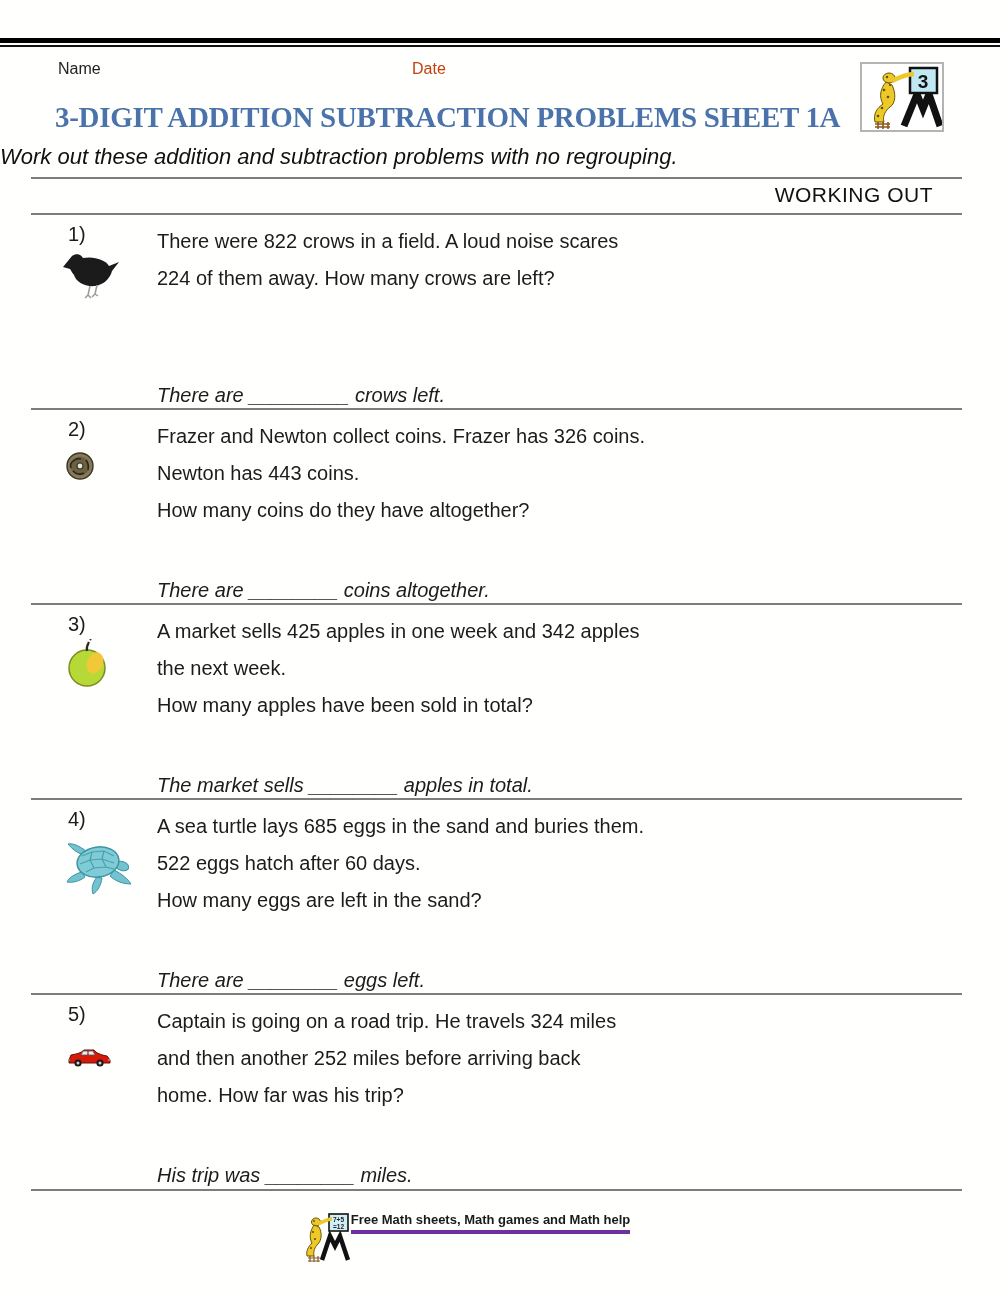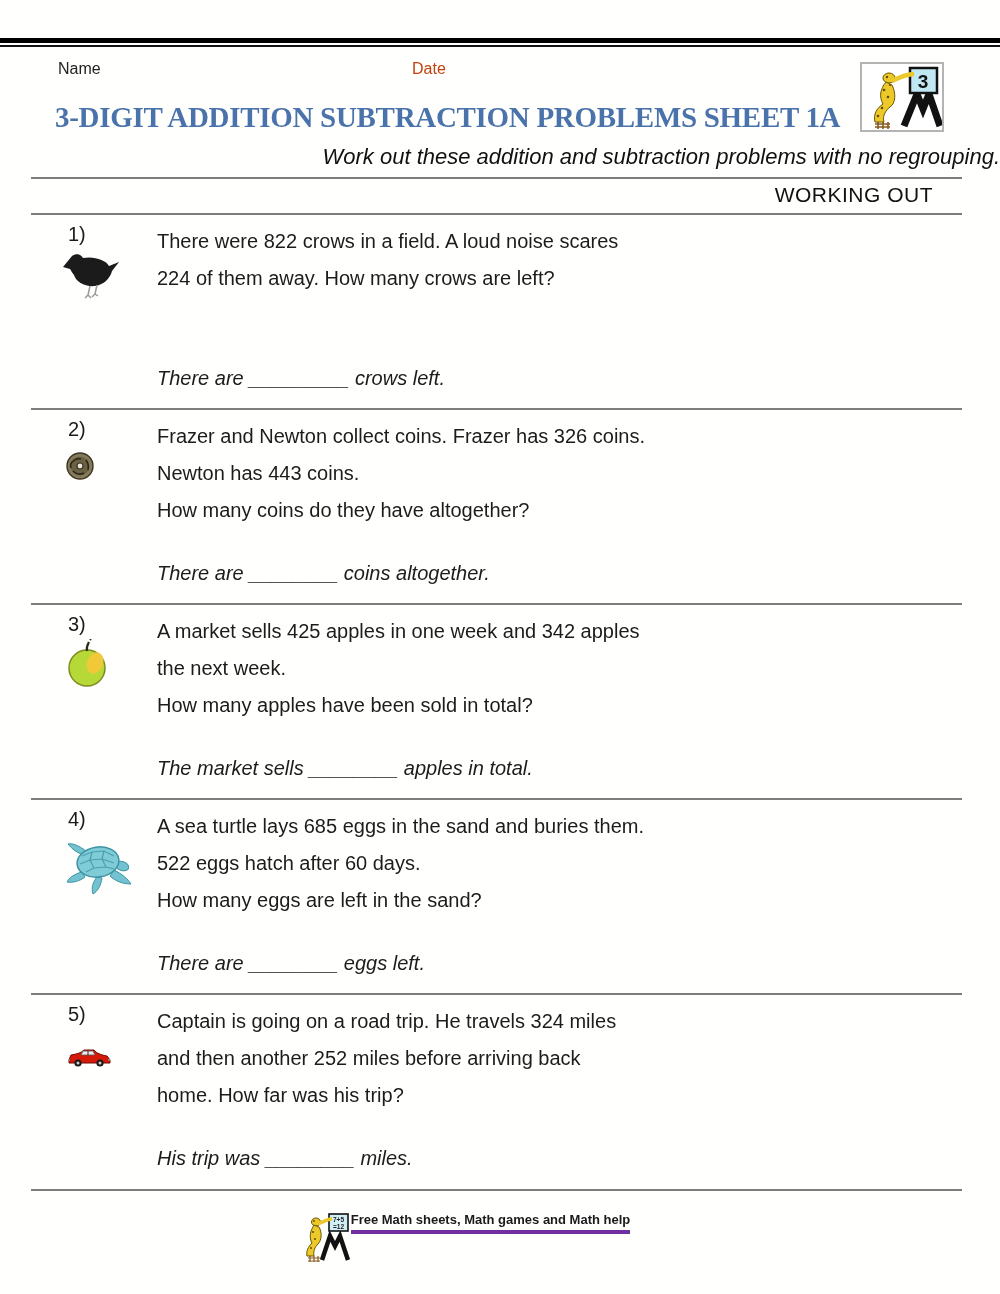--- a/index.html
+++ b/index.html
@@ -21,36 +21,36 @@
     display:flex;align-items:center;justify-content:center;
   }
   .title{
     position:absolute;left:55px;top:101px;
     font-family:"Liberation Serif", serif;
     font-size:29px;font-weight:700;letter-spacing:-0.3px;
     color:#4a72ab;white-space:nowrap;
   }
   .subtitle{
     position:absolute;left:0;top:144px;width:1000px;
-    text-align:right;font-style:italic;font-size:22px;color:#111;
+    text-align:left;font-style:italic;font-size:22px;color:#111;
   }
   .rule{position:absolute;left:31px;width:931px;height:2px;background:#7d7d7d;}
   .rule-header{top:177px;}
   .rule-bottom{top:1189px;}
   .working-out{
     position:absolute;right:67px;top:183px;
     font-size:21px;color:#111;letter-spacing:0.5px;
   }
   .problem{
     position:absolute;left:31px;width:931px;height:195px;
     border-top:2px solid #7d7d7d;box-sizing:content-box;
   }
   .pnum{position:absolute;left:37px;top:8px;font-size:20px;}
   .ptext{position:absolute;left:126px;top:8px;font-size:20px;line-height:37px;width:680px;}
-  .panswer{position:absolute;left:126px;top:152px;font-size:20px;font-style:italic;}
+  .panswer{position:absolute;left:126px;top:169px;font-size:20px;font-style:italic;}
   .picon{position:absolute;}
   .footer{
     position:absolute;left:0;top:1212px;width:932px;
     display:flex;justify-content:center;align-items:flex-start;gap:1px;
   }
   .footer-right{display:flex;flex-direction:column;}
   .tagline{
     font-size:13px;font-weight:bold;color:#1a1a1a;
     border-bottom:4px solid #7030a0;padding-bottom:3px;
   }

